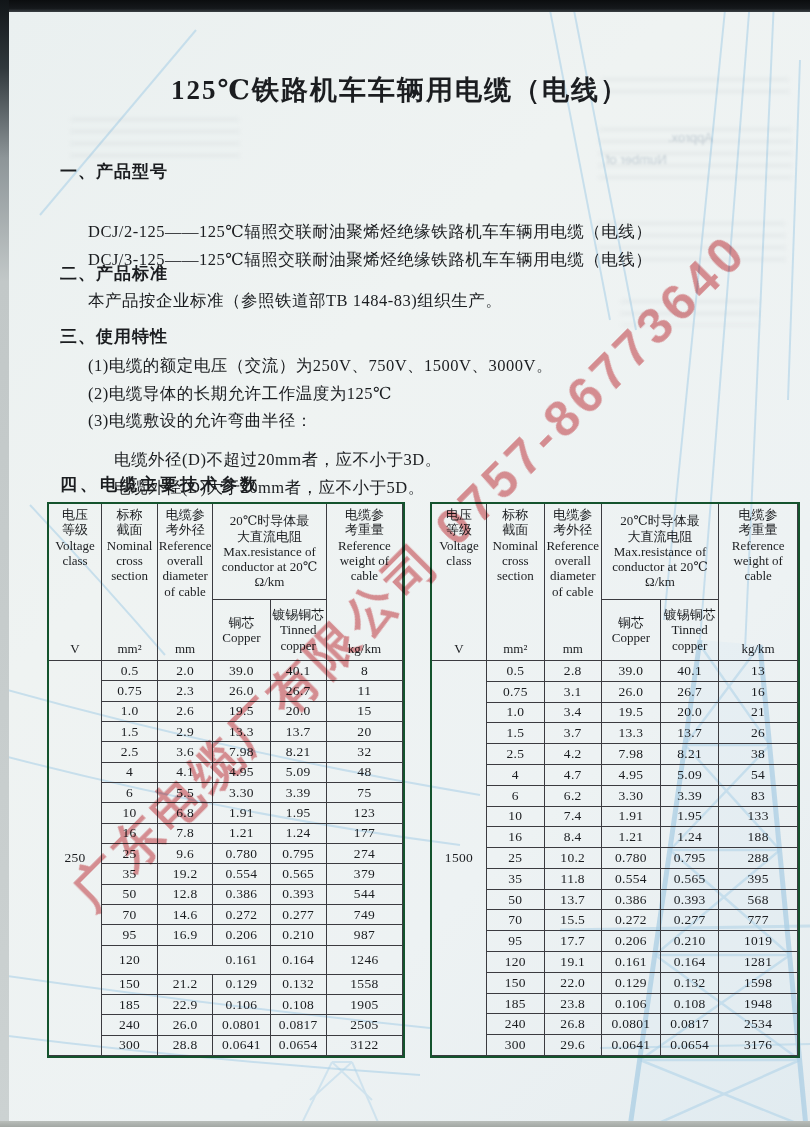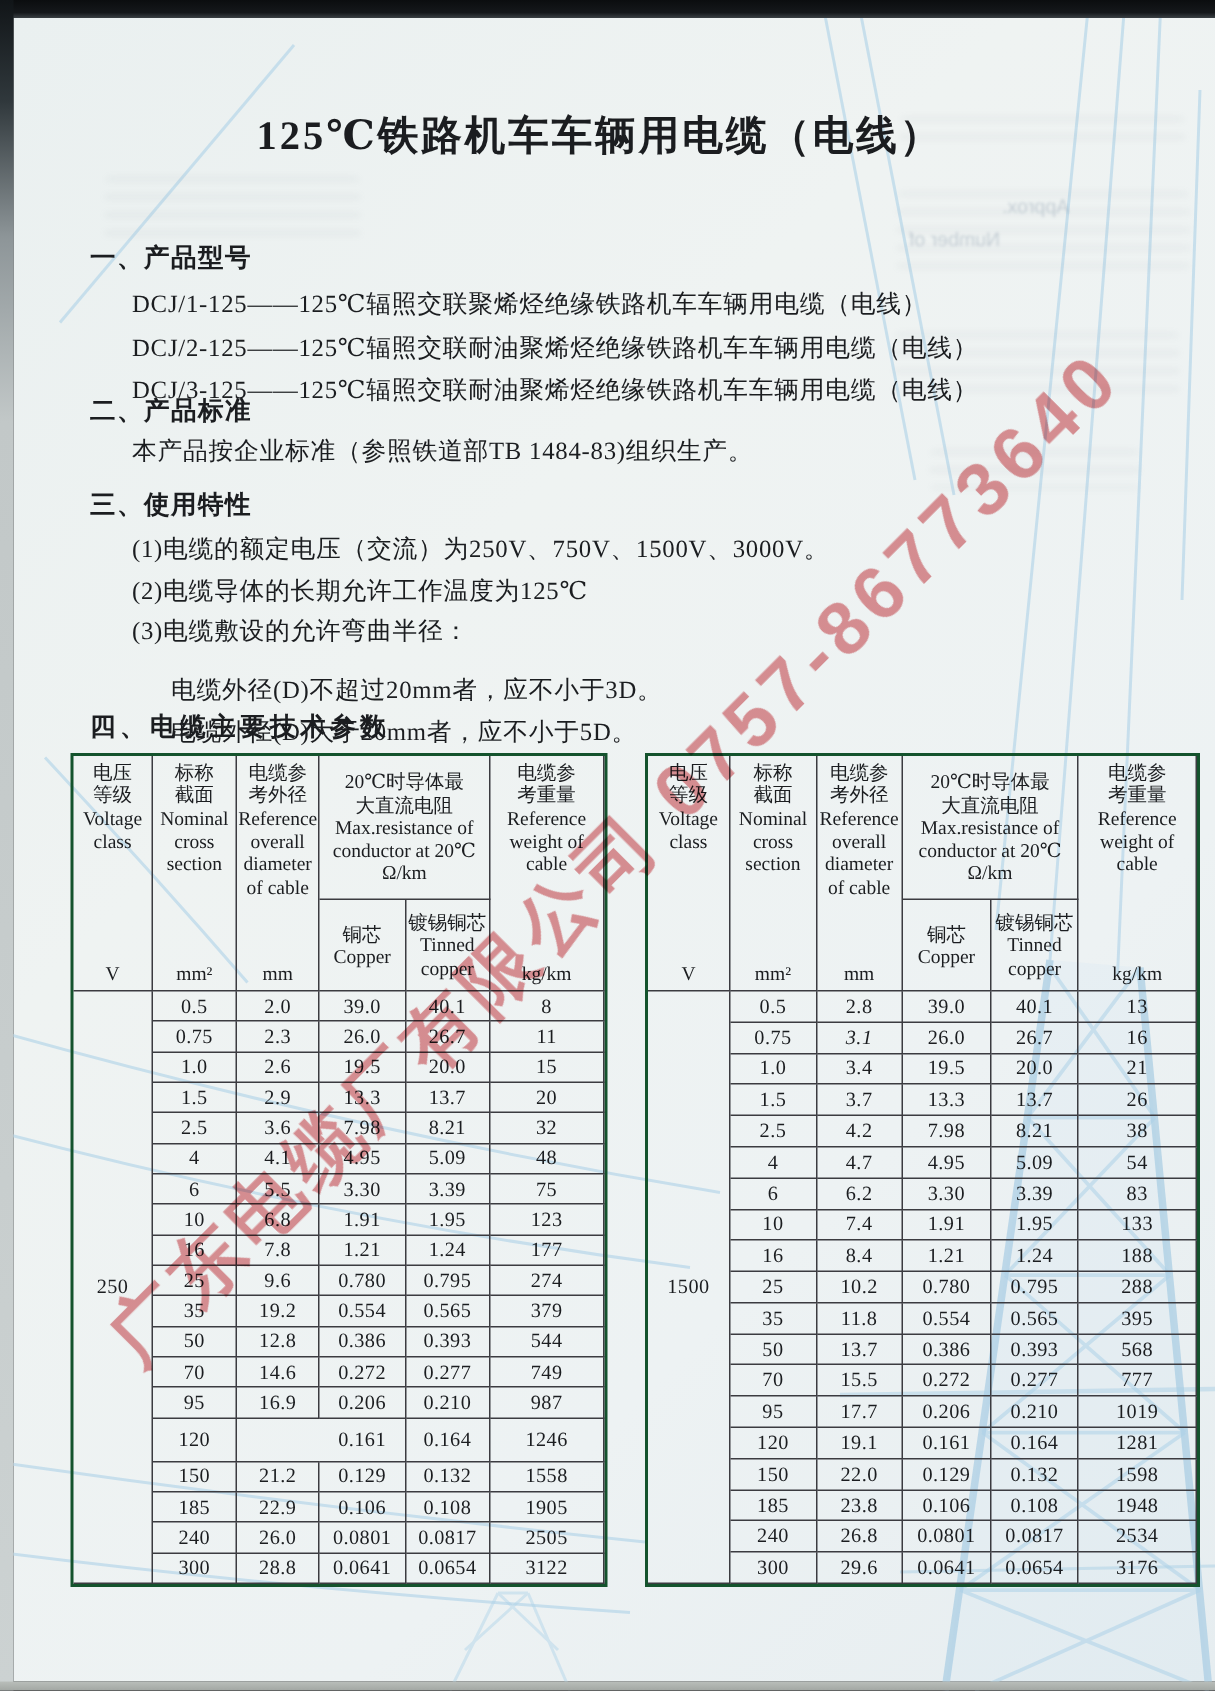--- a/index.html
+++ b/index.html
@@ -122,21 +122,21 @@
 <div class="smudge" style="left:70px;top:118px;width:170px;height:48px"></div>
 <div class="smudge" style="left:620px;top:300px;width:140px;height:26px"></div>
 <div class="ghost-text" style="left:668px;top:130px">Approx.</div>
 <div class="ghost-text" style="left:606px;top:152px">Number of</div>
 
 <div class="content">
 
   <h1 class="title">125℃铁路机车车辆用电缆（电线）</h1>
 
   <div class="sec-heading" style="left:60px;top:160px">一、产品型号</div>
-  <div class="lines" style="left:88px;top:189px"><span>DCJ/1-125——125℃辐照交联聚烯烃绝缘铁路机车车辆用电缆（电线）</span><br><span>DCJ/2-125——125℃辐照交联耐油聚烯烃绝缘铁路机车车辆用电缆（电线）</span><br><span>DCJ/3-125——125℃辐照交联耐油聚烯烃绝缘铁路机车车辆用电缆（电线）</span></div>
+  <div class="lines" style="left:88px;top:189px"><br><span>DCJ/2-125——125℃辐照交联耐油聚烯烃绝缘铁路机车车辆用电缆（电线）</span><br><span>DCJ/3-125——125℃辐照交联耐油聚烯烃绝缘铁路机车车辆用电缆（电线）</span></div>
 
   <div class="sec-heading" style="left:60px;top:262px">二、产品标准</div>
   <div class="body-line" style="left:88px;top:290px">本产品按企业标准（参照铁道部TB 1484-83)组织生产。</div>
 
   <div class="sec-heading" style="left:60px;top:325px">三、使用特性</div>
   <div class="lines" style="left:88px;top:352px;line-height:27.6px"><span>(1)电缆的额定电压（交流）为250V、750V、1500V、3000V。</span><br><span>(2)电缆导体的长期允许工作温度为125℃</span><br><span>(3)电缆敷设的允许弯曲半径：</span></div>
   <div class="lines" style="left:114px;top:446px;line-height:27.6px"><span>电缆外径(D)不超过20mm者，应不小于3D。</span><br><span>电缆外径(D)大于20mm者，应不小于5D。</span></div>
 
   <div class="sec-heading" style="left:60px;top:473px;letter-spacing:3px">四、电缆主要技术参数</div>
 
@@ -336,21 +336,21 @@
 cable</span>
         <span class="hu">kg/km</span>
       </div>
   <div class="td voltage-cell" style="grid-area: 3 / 1 / span 19;">1500</div>
       <div class="td" style="grid-area: 3 / 2;">0.5</div>
       <div class="td" style="grid-area: 3 / 3;">2.8</div>
       <div class="td" style="grid-area: 3 / 4;">39.0</div>
       <div class="td" style="grid-area: 3 / 5;">40.1</div>
       <div class="td" style="grid-area: 3 / 6;">13</div>
       <div class="td" style="grid-area: 4 / 2;">0.75</div>
-      <div class="td" style="grid-area: 4 / 3; font-style: italic;">3.1</div>
+      <div class="td" style="grid-area: 4 / 3;">3.1</div>
       <div class="td" style="grid-area: 4 / 4;">26.0</div>
       <div class="td" style="grid-area: 4 / 5;">26.7</div>
       <div class="td" style="grid-area: 4 / 6;">16</div>
       <div class="td" style="grid-area: 5 / 2;">1.0</div>
       <div class="td" style="grid-area: 5 / 3;">3.4</div>
       <div class="td" style="grid-area: 5 / 4;">19.5</div>
       <div class="td" style="grid-area: 5 / 5;">20.0</div>
       <div class="td" style="grid-area: 5 / 6;">21</div>
       <div class="td" style="grid-area: 6 / 2;">1.5</div>
       <div class="td" style="grid-area: 6 / 3;">3.7</div>

